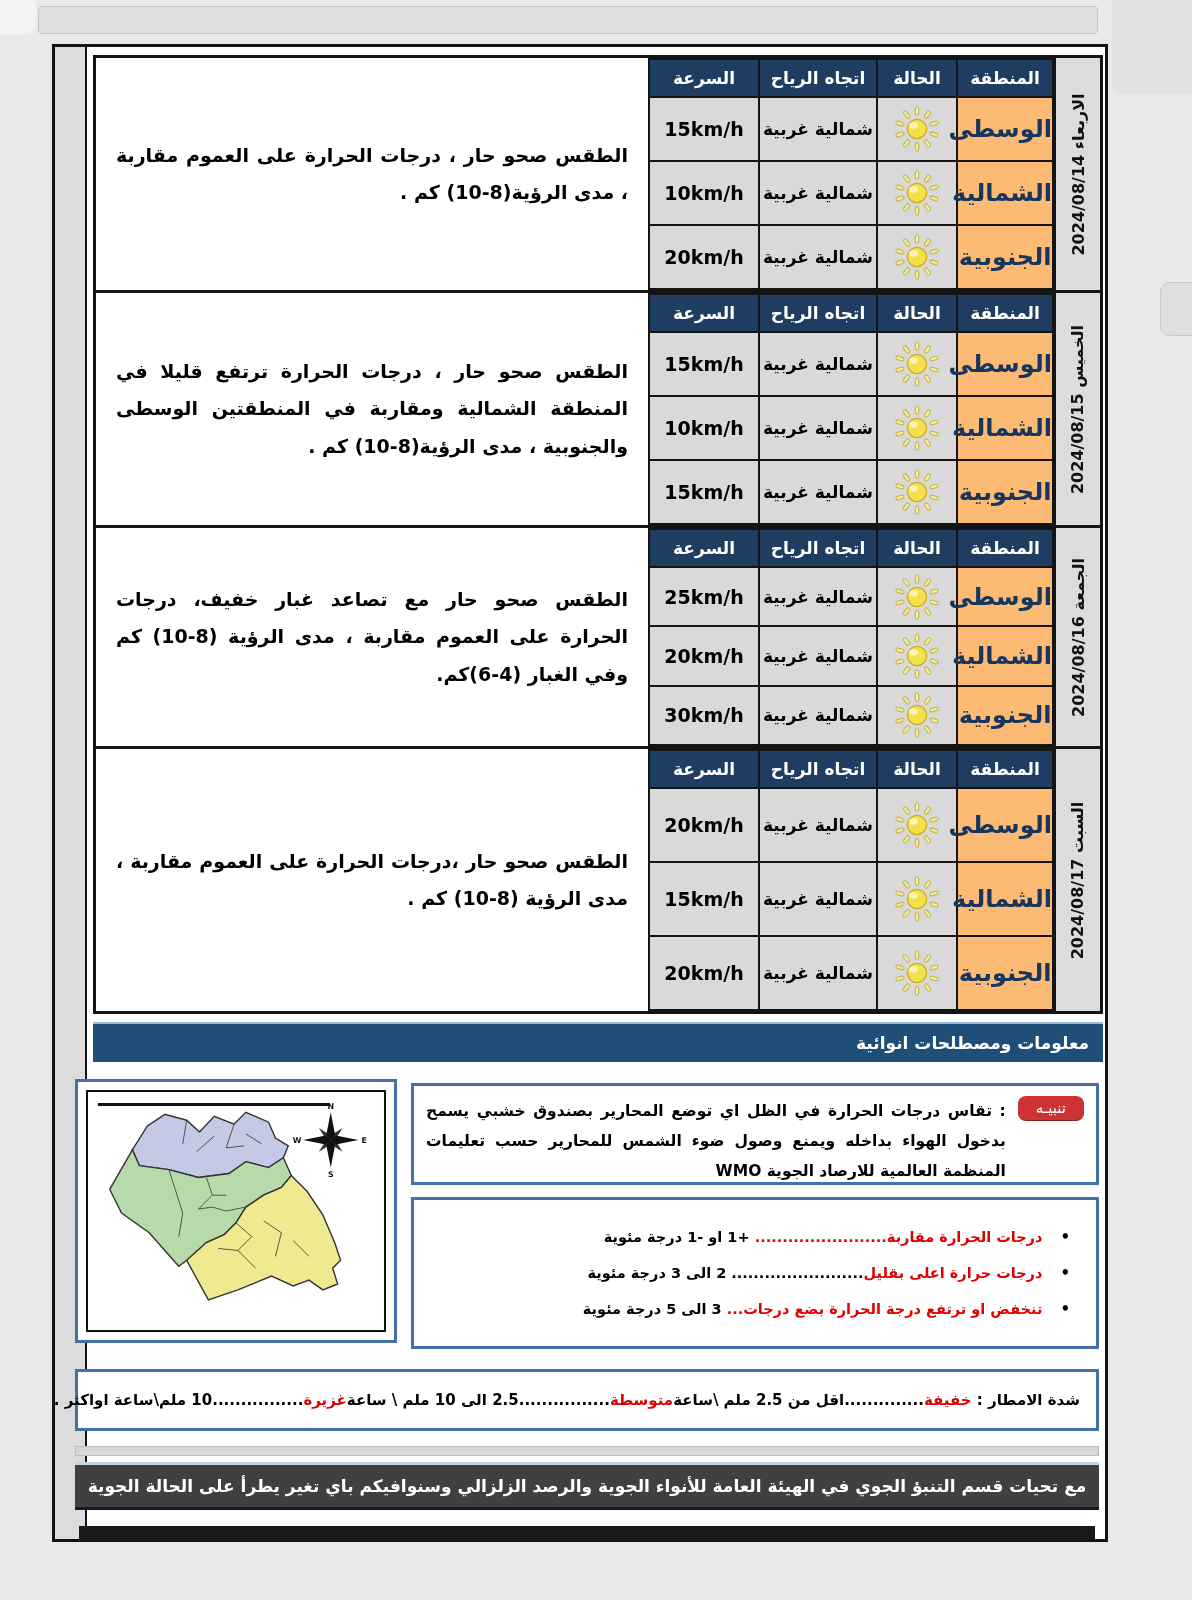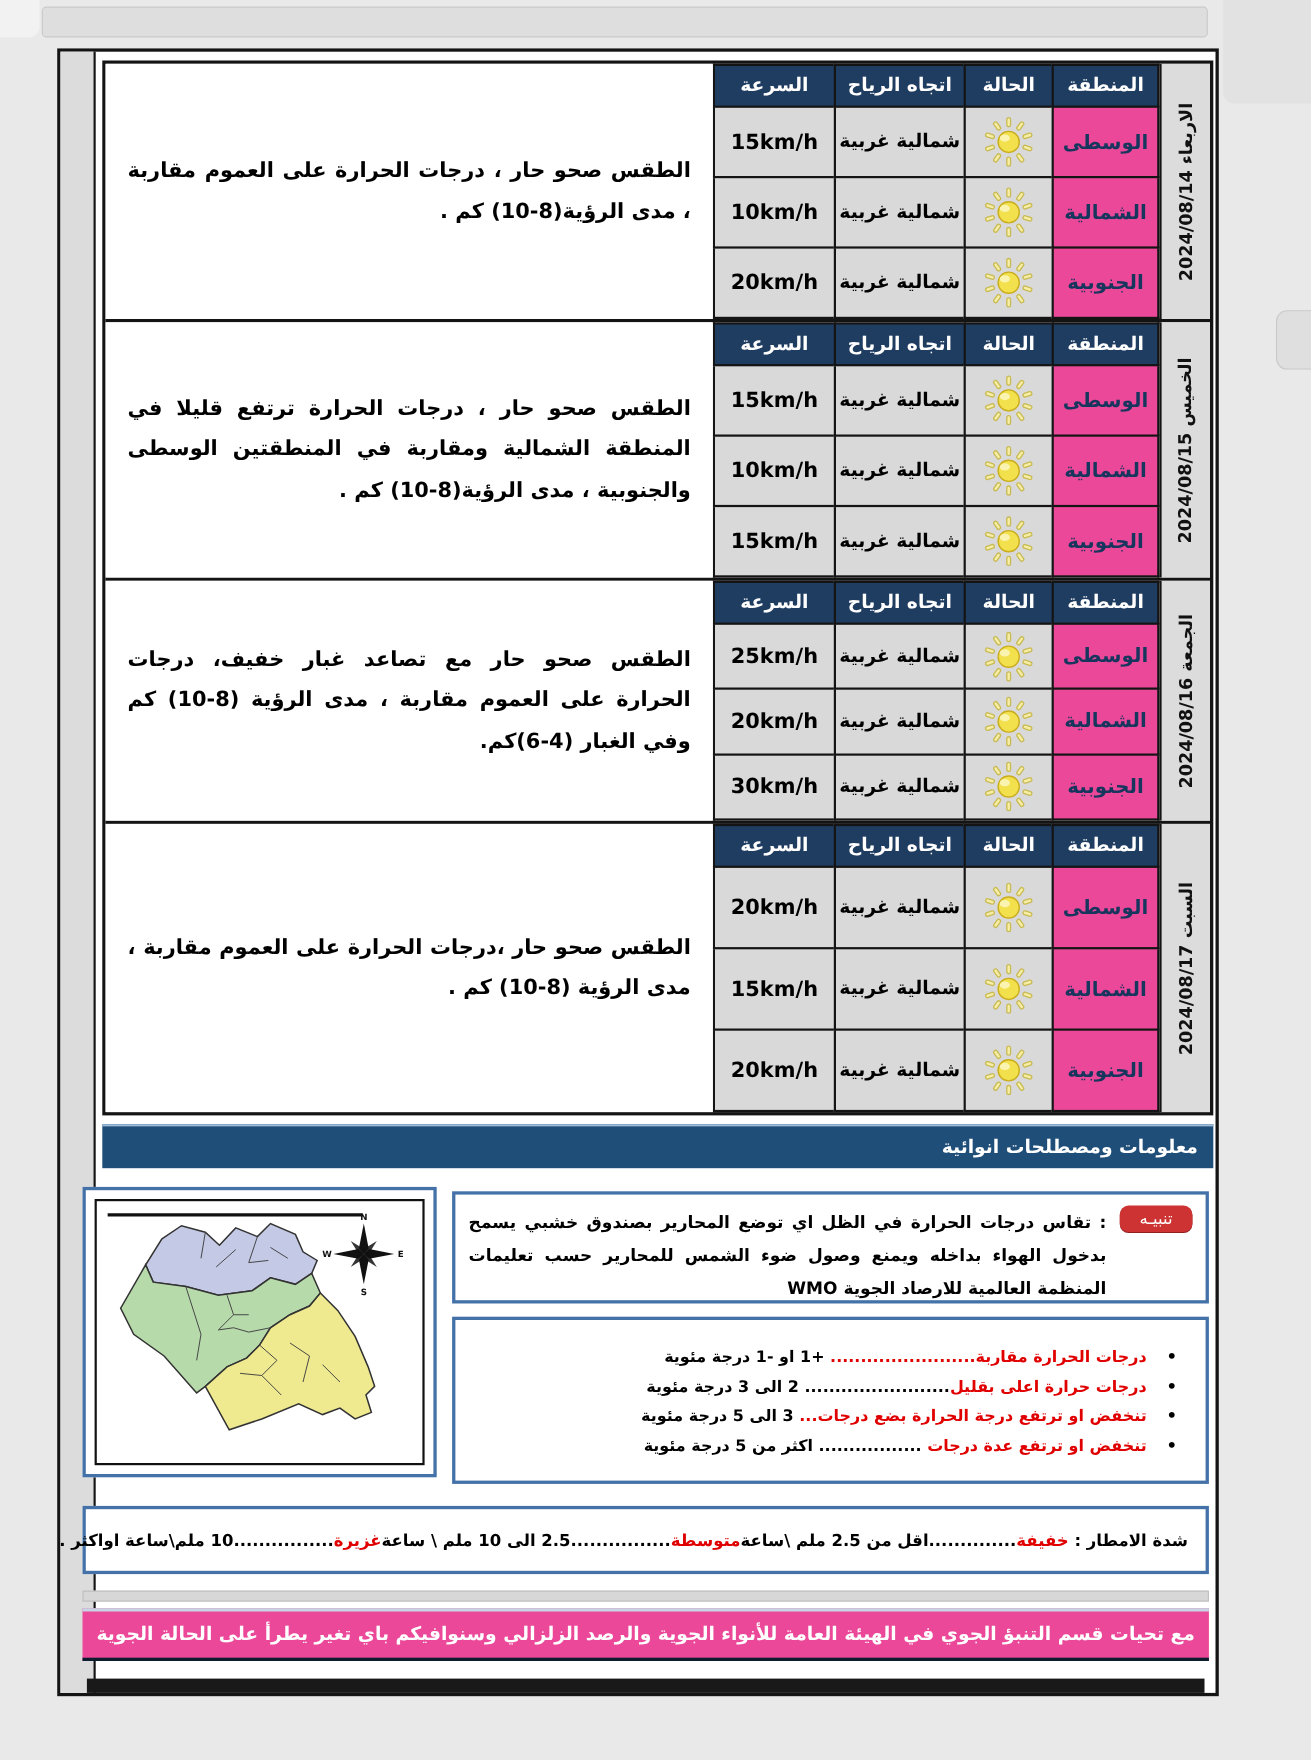--- a/index.html
+++ b/index.html
@@ -24,21 +24,21 @@
 
   
   .fc-table{position:absolute;top:8px;left:38px;right:2px;border:3px solid #141414;background:#fff}
   .day{display:flex;border-bottom:3px solid #141414}
   .day:last-child{border-bottom:none}
   .date-col{width:44px;background:#dcdcdc;border-left:2px solid #141414;display:flex;align-items:center;justify-content:center;flex:0 0 auto}
   .date-col .rot{transform:rotate(-90deg);white-space:nowrap;font-size:16px;font-weight:bold;color:#111;letter-spacing:.5px}
   table.mini{width:404px;flex:0 0 auto;border-collapse:collapse;table-layout:fixed;height:auto}
   table.mini th, table.mini td{border:2px solid #141414;text-align:center;vertical-align:middle;font-weight:bold;padding:0}
   table.mini th{background:#1f3c61;color:#fff;height:36px;font-size:17px}
-  td.cell-region{background:#ec4899;color:#17365d;font-size:18px}
+  td.cell-region{background:#fdba74;color:#17365d;font-size:24px}
   td.cell-cond{background:#d9d9d9}
   td.cell-wind{background:#d9d9d9;font-size:17px;color:#000}
   td.cell-speed{background:#d9d9d9;font-size:19px;color:#000;direction:ltr}
   .desc{flex:1;display:flex;align-items:center;background:#fff;padding:4px 20px;
         font-size:19px;font-weight:bold;color:#000;line-height:1.95;text-align:justify}
   .desc p{margin:0;width:100%}
   .sun{display:block;margin:0 auto}
 
   
   .info-bar{position:absolute;top:975px;left:38px;right:2px;height:40px;background:#1f4e79;
@@ -64,21 +64,21 @@
   .t-label{color:#e00000}
   .term-row:nth-child(1) .t-dots, .term-row:nth-child(3) .t-dots{color:#e00000}
 
   .rain{position:absolute;top:1322px;left:20px;right:6px;height:62px;border:3px solid #4472a8;box-sizing:border-box;
         display:flex;align-items:center;padding:0 16px;background:#fff;font-size:15px;font-weight:bold;color:#000;white-space:nowrap}
   .rain .r-name{color:#e00000}
   .rain .gap{display:inline-block;width:26px}
 
   
   .footer-strip{position:absolute;top:1399px;left:20px;right:6px;height:10px;background:#d7d7d7;border:1px solid #bdbdbd;box-sizing:border-box}
-  .footer-bar{position:absolute;top:1415px;left:20px;right:6px;height:48px;background:#ec4899;color:#fff;
+  .footer-bar{position:absolute;top:1415px;left:20px;right:6px;height:48px;background:#404040;color:#fff;
               border-top:3px solid #c6d4e4;border-bottom:3px solid #0e1c30;box-sizing:border-box;
               display:flex;align-items:center;justify-content:center;font-size:17px;font-weight:bold;text-align:center}
   .footer-black{position:absolute;top:1479px;left:24px;right:10px;height:13px;background:#191919}
 </style>
 </head>
 <body>
 
 <div class="bg-toptab"></div>
 <div class="bg-topbar"></div>
 <div class="bg-right"></div>
@@ -520,23 +520,20 @@
   <div class="terms">
     <div class="term-row">
       <span class="bullet">•</span><span class="t-label">درجات الحرارة مقاربة</span><span class="t-dots">........................</span> <span class="t-value">+1  او -1 درجة مئوية</span>
     </div>
     <div class="term-row">
       <span class="bullet">•</span><span class="t-label">درجات حرارة اعلى بقليل</span><span class="t-dots">........................</span> <span class="t-value">2  الى   3 درجة مئوية</span>
     </div>
     <div class="term-row">
       <span class="bullet">•</span><span class="t-label">تنخفض او ترتفع درجة الحرارة بضع درجات</span><span class="t-dots">...</span> <span class="t-value">3  الى   5 درجة مئوية</span>
     </div>
-    <div class="term-row">
-      <span class="bullet">•</span><span class="t-label">تنخفض او ترتفع عدة درجات </span><span class="t-dots">.................</span> <span class="t-value"> اكثر من  5 درجة مئوية</span>
-    </div>
   </div>
 
   <div class="rain">
     <span>شدة الامطار :</span>&nbsp;
     <span class="r-name">خفيفة</span><span> .............. </span><span>اقل من  2.5  ملم \ساعة</span>
     <span class="gap"></span>
     <span class="r-name">متوسطة</span><span> ................ </span><span>2.5 الى 10 ملم \ ساعة</span>
     <span class="gap"></span>
     <span class="r-name">غزيرة</span><span> ................ </span><span>10 ملم\ساعة اواكثر .</span>
   </div>

